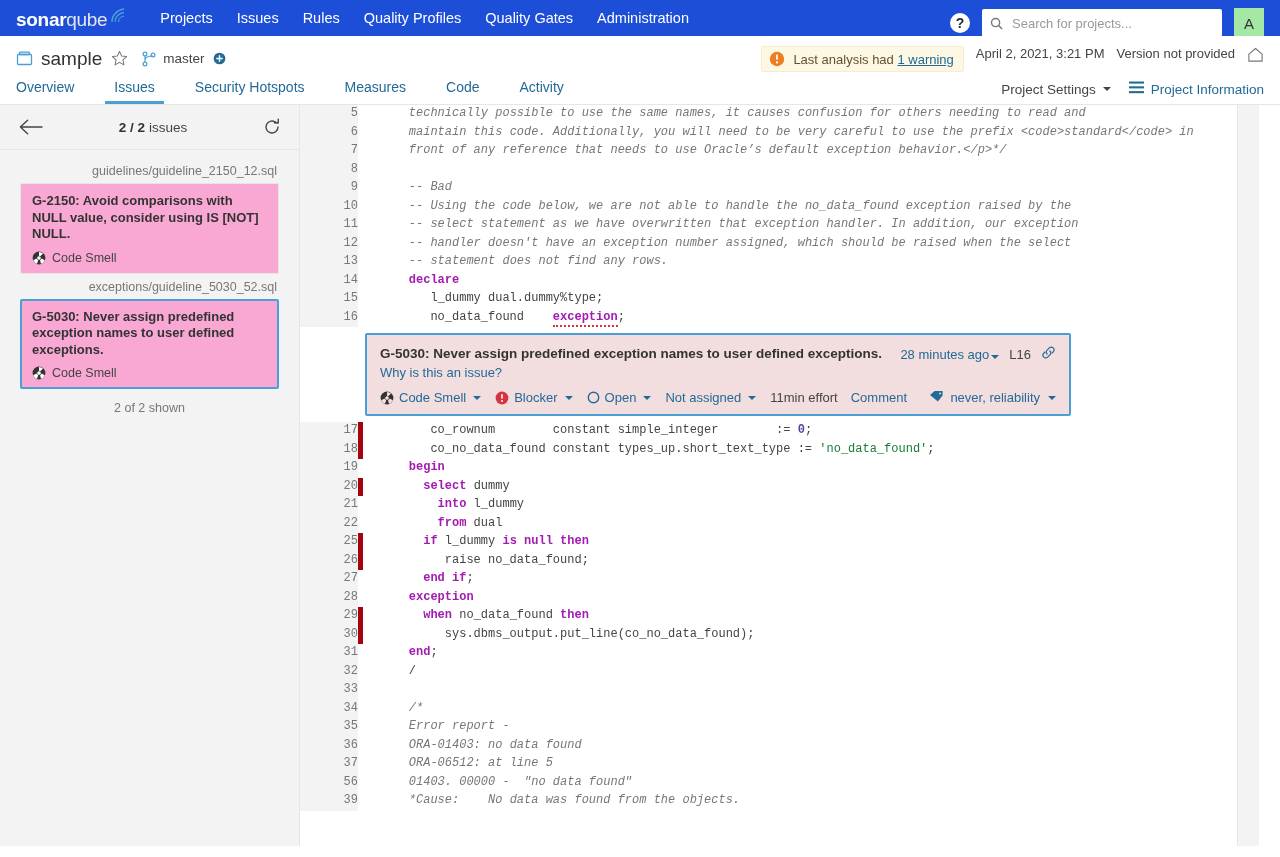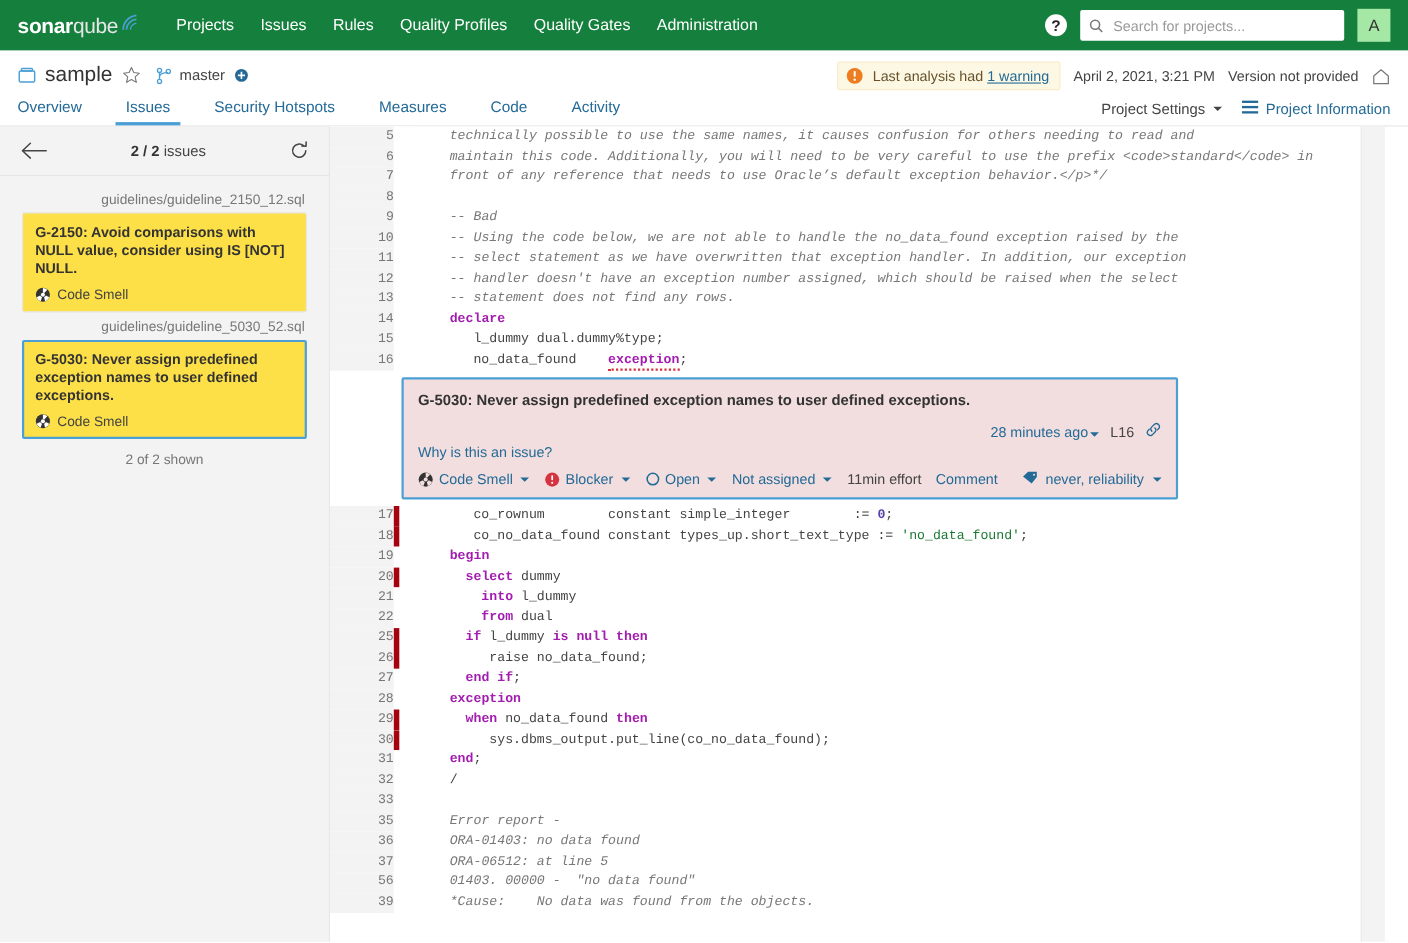--- a/index.html
+++ b/index.html
@@ -8,22 +8,22 @@
     width: 1280px; height: 857px;
     overflow: hidden;
     background: #fff;
     font-family: "Liberation Sans", sans-serif;
     font-size: 13px;
     color: #444;
   }
 
   
   .topnav {
-    height: 46px;
-    background: #15803d;
+    height: 36px;
+    background: #1d4ed8;
     display: flex;
     align-items: center;
     padding: 0 20px 0 16px;
     position: relative;
   }
   .logo {
     display: flex; align-items: flex-end;
     margin-right: 22px;
     padding-bottom: 2px;
   }
@@ -106,21 +106,21 @@
     margin-right: 9px;
   }
   .star-icon { margin-right: 14px; cursor: pointer; display:flex; }
   .branch-icon { margin-right: 7px; display:flex; }
   .branch-name { font-size: 13.5px; color: #444; margin-right: 8px; }
   .branch-plus { display:flex; }
 
   .proj-meta {
     position: absolute;
     right: 16px; top: 10px;
-    display: flex; align-items: center; gap: 12px;
+    display: flex; align-items: flex-start; gap: 12px;
     font-size: 13px; color: #444; margin-left: 40px;
   }
   .warn-pill {
     display: flex; align-items: center;
     background: #fcf8e3;
     border: 1px solid #faebcc;
     border-radius: 2px;
     height: 26px;
     padding: 0 9px 0 7px;
   }
@@ -193,21 +193,21 @@
   .sb-reload { cursor: pointer; display:flex; }
 
   .sb-body { padding: 8px 20px 0 20px; }
   .file-label {
     text-align: right;
     font-size: 12.5px;
     color: #777;
     padding: 6px 2px 5px 0;
   }
   .issue-card {
-    background: #fde047;
+    background: #f9a8d4;
     border: 1px solid #e6e6e6;
     border-radius: 2px;
     padding: 9px 11px 8px 11px;
     cursor: pointer;
   }
   .issue-card.selected {
     border: 2px solid #4b9fd5;
     padding: 8px 10px 7px 10px;
   }
   .issue-card .msg {
@@ -306,21 +306,20 @@
     font-size: 13.5px;
     font-weight: 700;
     color: #333;
     line-height: 17px;
     padding-right: 12px;
   }
   .id-right {
     display: flex; align-items: center; gap: 10px;
     white-space: nowrap;
     padding-top: 1px;
-    margin-top: 28px;
   }
   .id-date { color: #236a97; font-size: 13px; cursor: pointer; }
   .id-line { color: #444; font-size: 13px; }
   .id-why {
     color: #236a97;
     font-size: 13px;
     margin-top: 3px;
     cursor: pointer;
     display: inline-block;
   }
@@ -508,21 +507,21 @@
               <circle cx="8" cy="8" r="2.1" fill="#fff"></circle>
               <path d="M8 1 a7 7 0 0 1 4.6 1.8 L9.4 6.1 a3 3 0 0 0 -1.4-.6z" fill="#fff"></path>
               <path d="M14.6 10.5 a7 7 0 0 1 -4.3 4.2 L9.2 10.5 a3 3 0 0 0 1.9-1.8z" fill="#fff"></path>
               <path d="M5.7 14.7 a7 7 0 0 1 -4.3-4.2 L5.2 8.7 a3 3 0 0 0 1.9 1.8z" fill="#fff"></path>
             </svg>
           </span>
           <span>Code Smell</span>
         </div>
       </div>
 
-      <div class="file-label">guidelines/guideline_5030_52.sql</div>
+      <div class="file-label">exceptions/guideline_5030_52.sql</div>
       <div class="issue-card selected">
         <div class="msg">G-5030: Never assign predefined exception names to user defined exceptions.</div>
         <div class="meta">
           <span class="smell-icon">
             <svg width="14" height="14" viewBox="0 0 16 16">
               <circle cx="8" cy="8" r="7.3" fill="#333"></circle>
               <circle cx="8" cy="8" r="2.1" fill="#fff"></circle>
               <path d="M8 1 a7 7 0 0 1 4.6 1.8 L9.4 6.1 a3 3 0 0 0 -1.4-.6z" fill="#fff"></path>
               <path d="M14.6 10.5 a7 7 0 0 1 -4.3 4.2 L9.2 10.5 a3 3 0 0 0 1.9-1.8z" fill="#fff"></path>
               <path d="M5.7 14.7 a7 7 0 0 1 -4.3-4.2 L5.2 8.7 a3 3 0 0 0 1.9 1.8z" fill="#fff"></path>
@@ -803,20 +802,27 @@
             <td class="src"><span>    /</span></td>
           </tr>
           <tr class="coderow">
             <td class="lnum">33</td>
             <td class="cover">
               <div class="bar"></div>
             </td>
             <td class="src">&nbsp;</td>
           </tr>
           <tr class="coderow">
+            <td class="lnum">34</td>
+            <td class="cover">
+              <div class="bar"></div>
+            </td>
+            <td class="src"><span>    </span><span class="cm">/*</span></td>
+          </tr>
+          <tr class="coderow">
             <td class="lnum">35</td>
             <td class="cover">
               <div class="bar"></div>
             </td>
             <td class="src"><span>    </span><span class="cm">Error report -</span></td>
           </tr>
           <tr class="coderow">
             <td class="lnum">36</td>
             <td class="cover">
               <div class="bar"></div>

